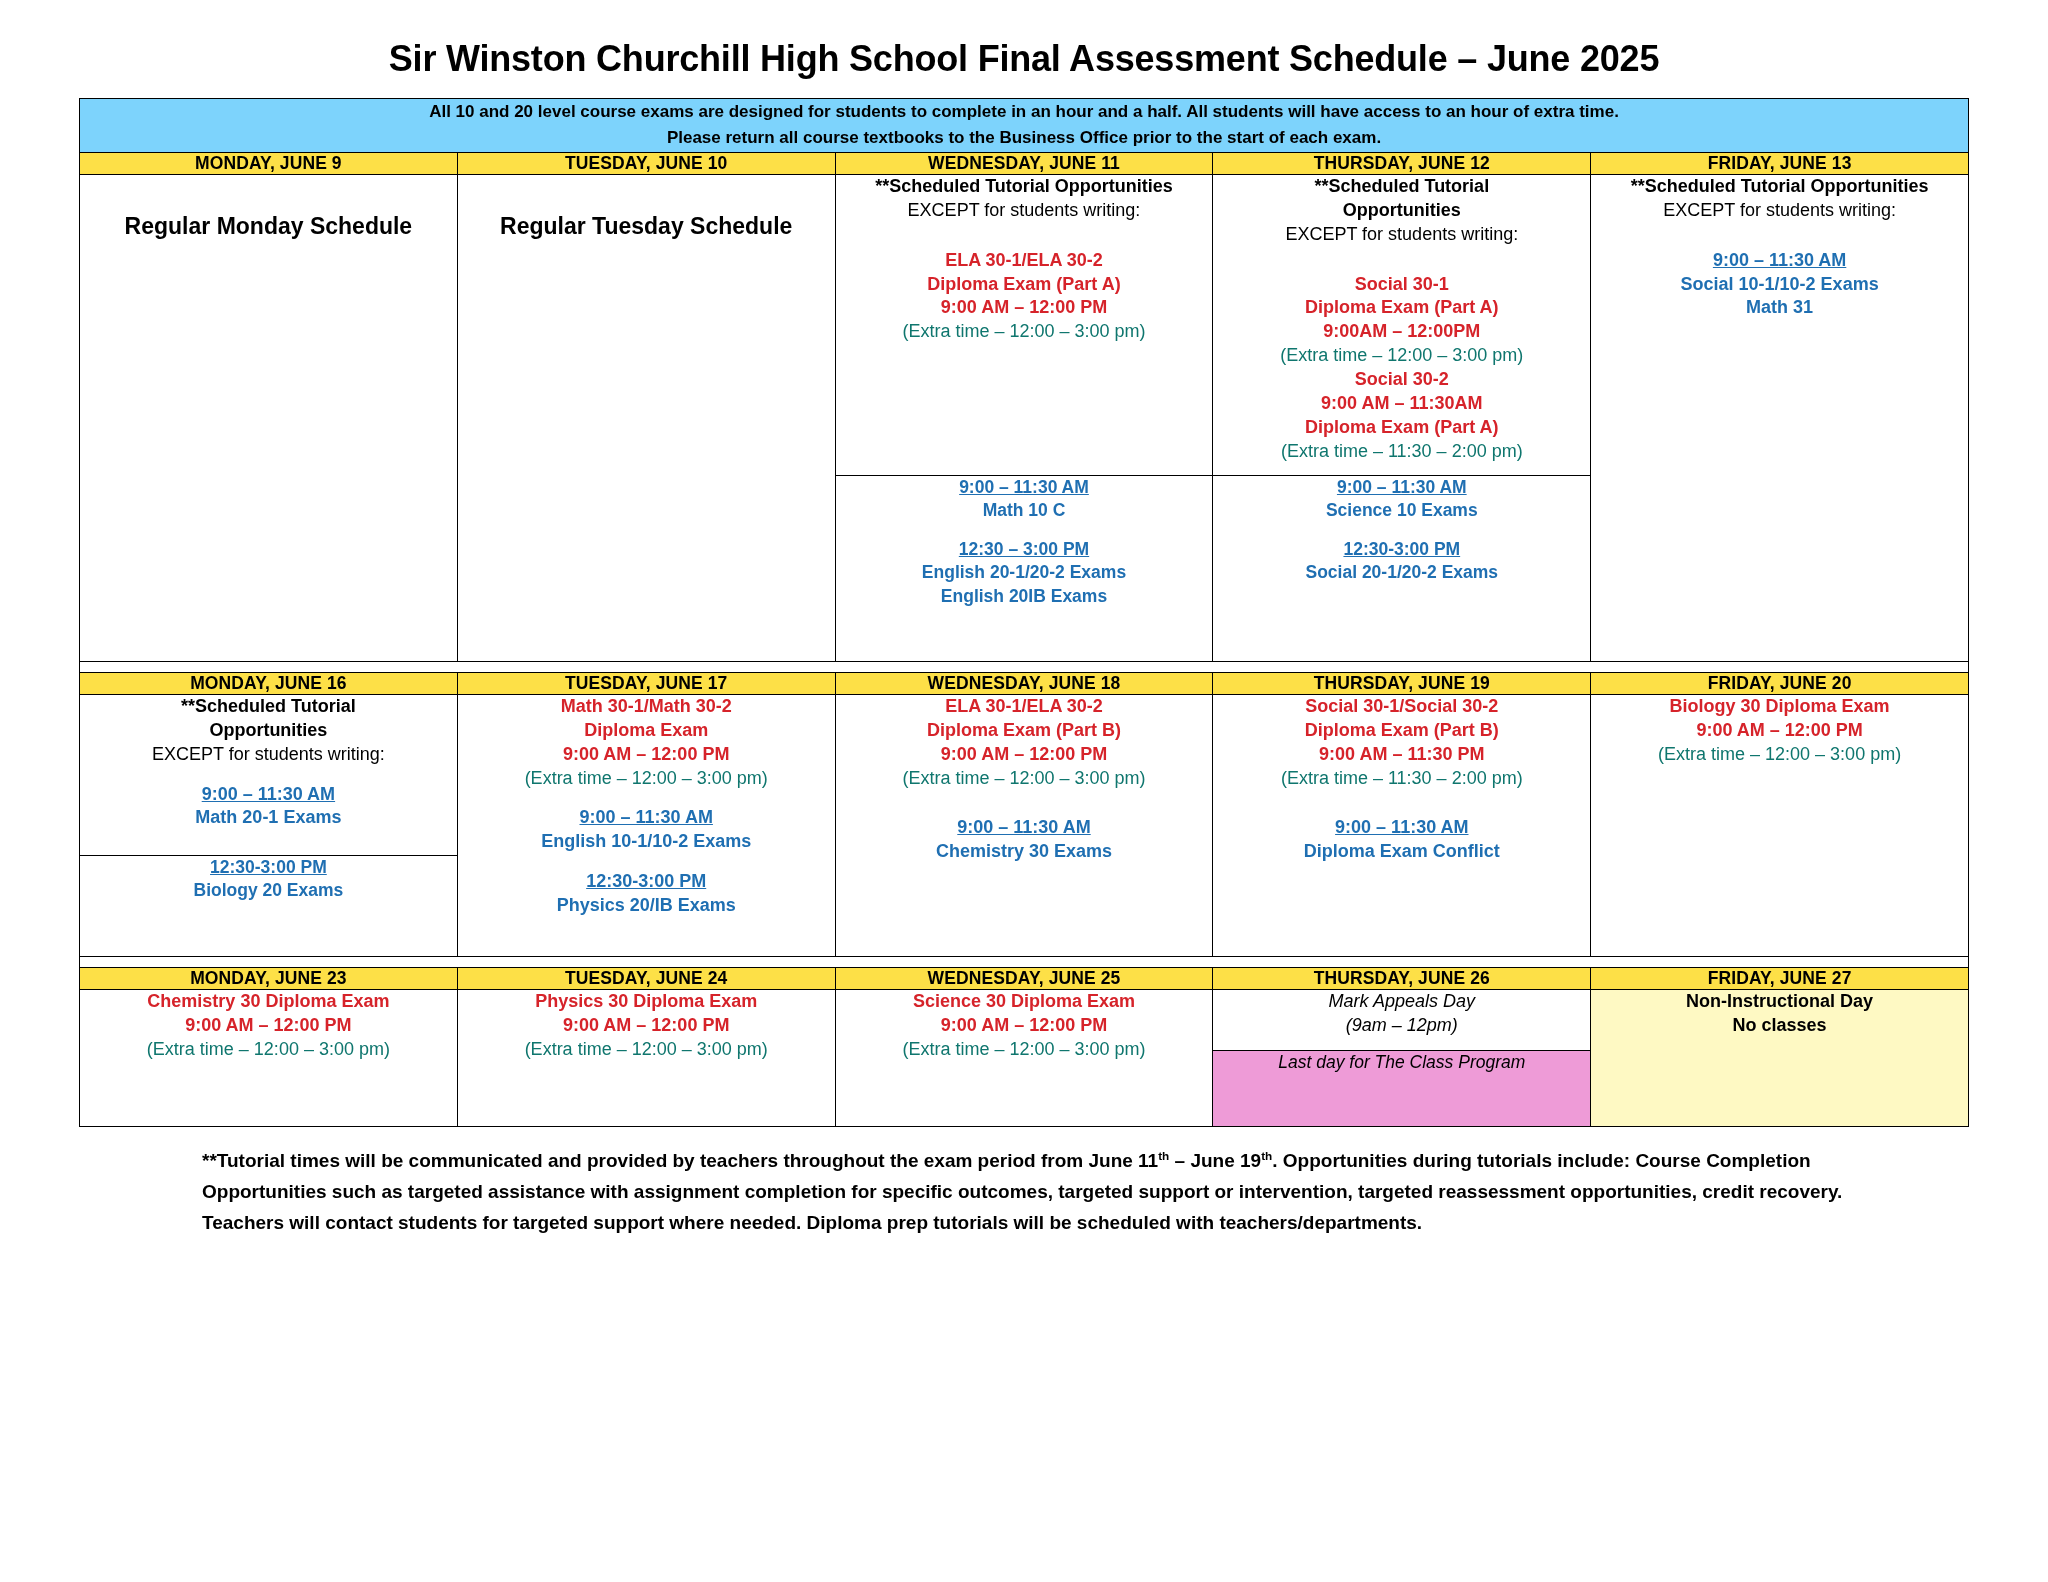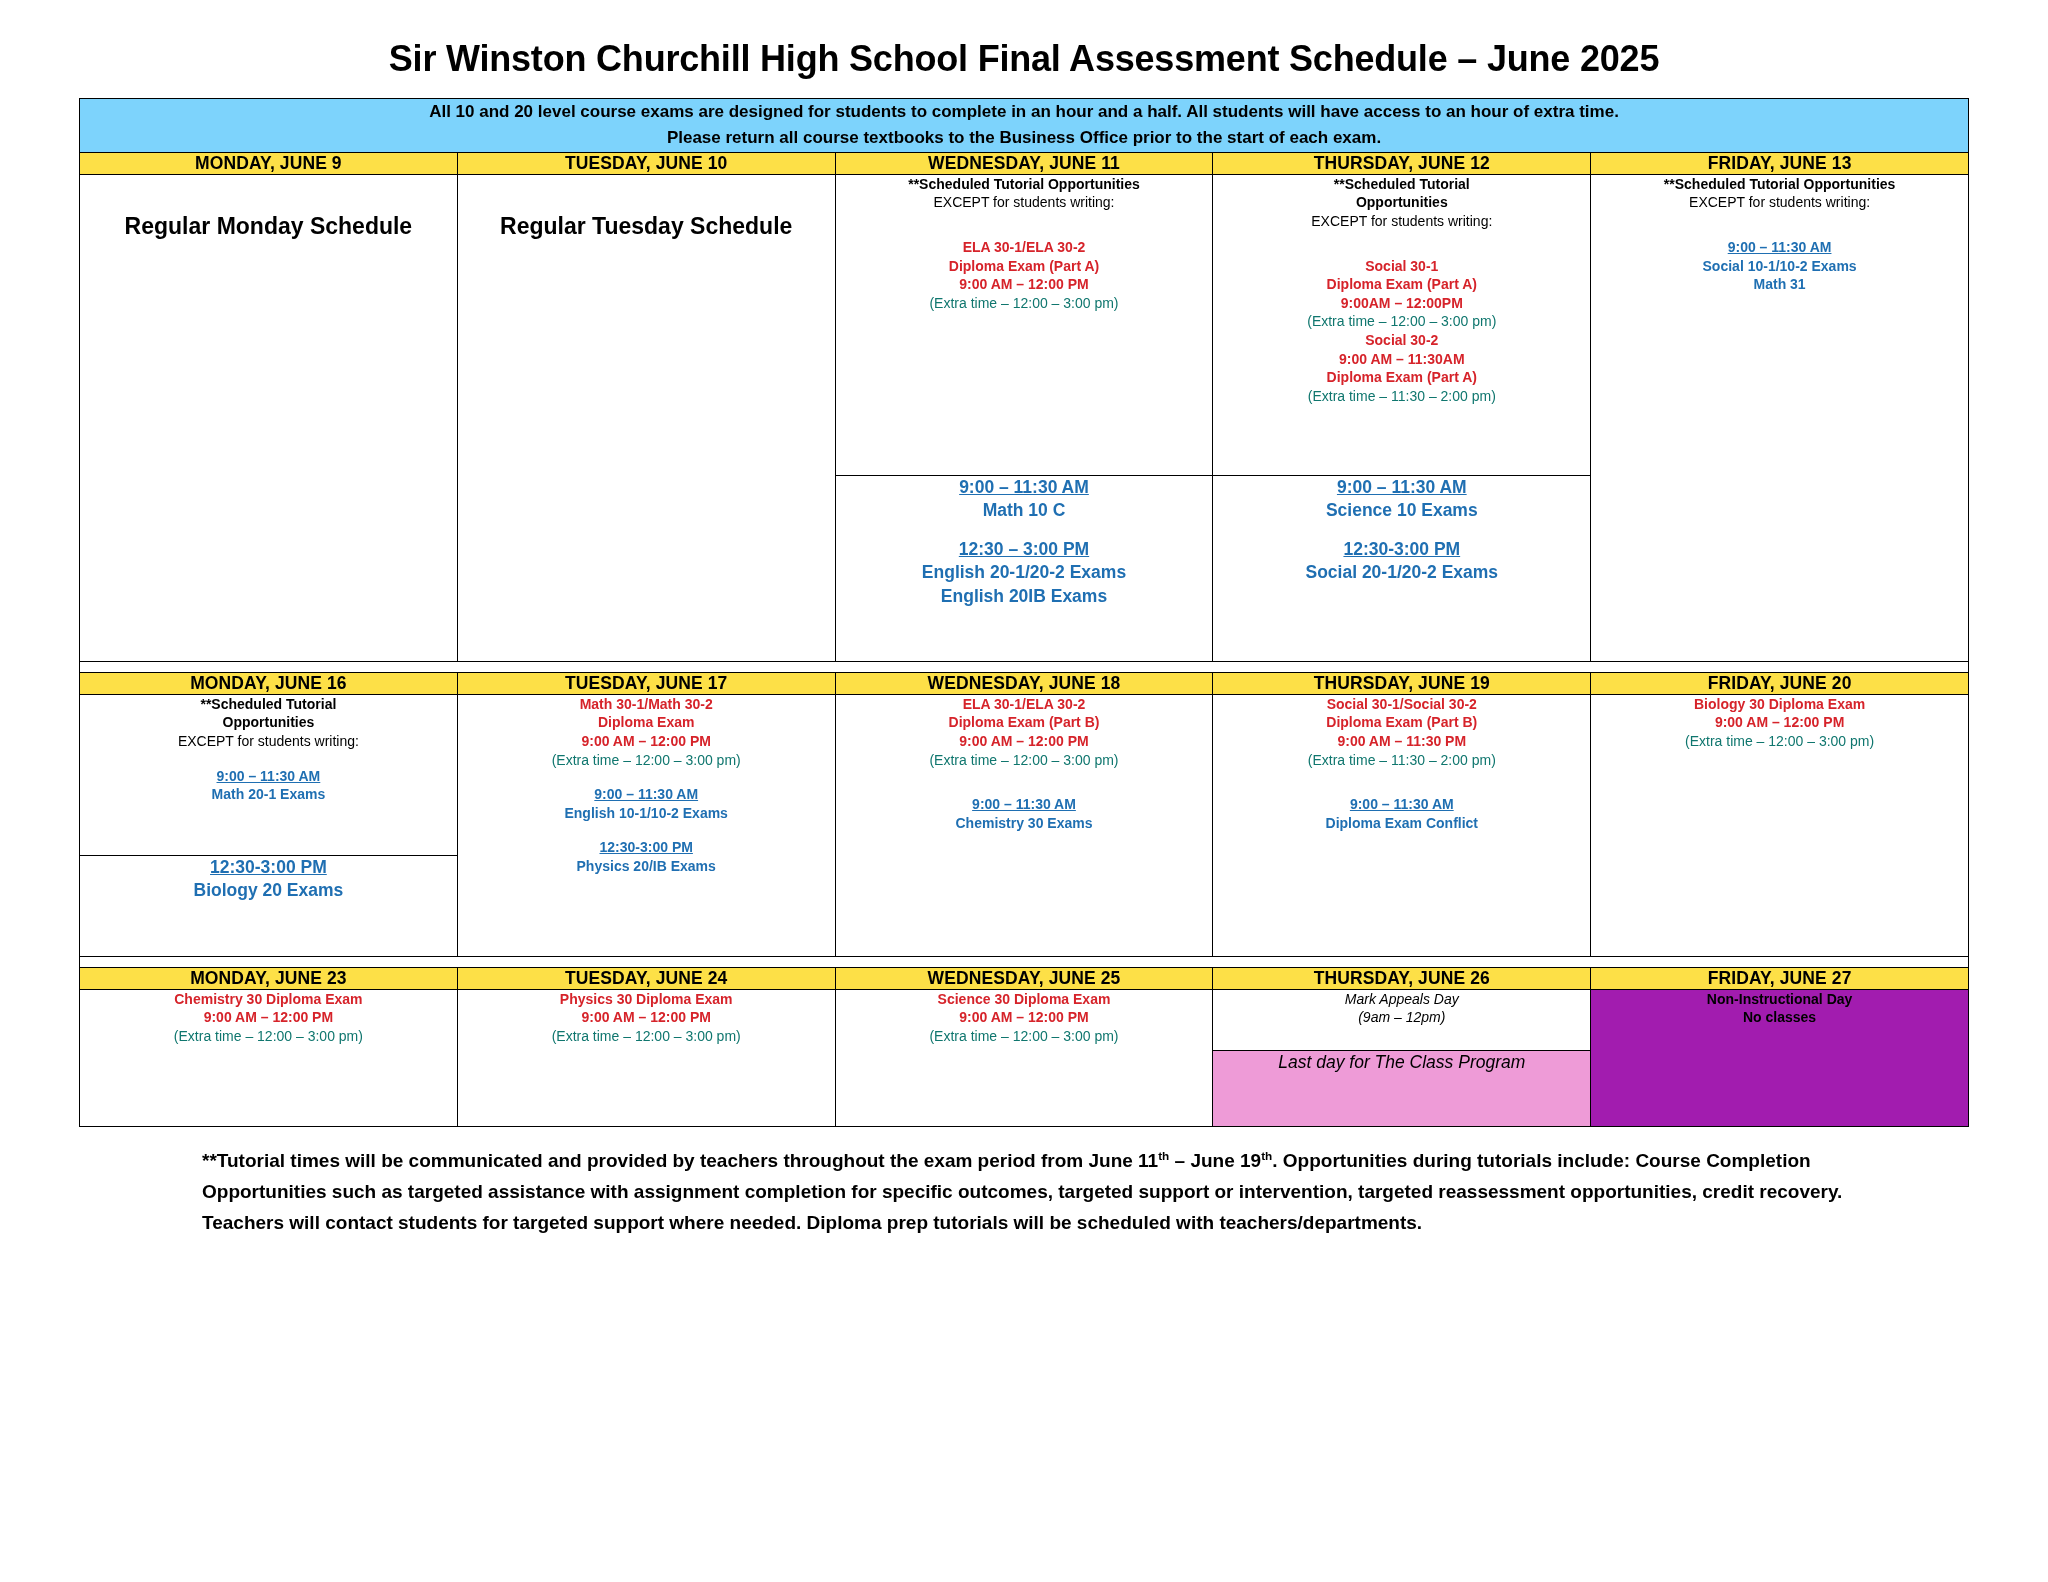--- a/index.html
+++ b/index.html
@@ -55,41 +55,41 @@
     text-align: center;
     font-weight: bold;
     font-size: 17.5px;
     padding: 7px 2px 7px 2px;
     letter-spacing: 0.1px;
     vertical-align: middle !important;
   }
   .cell {
     padding: 10px 8px 12px 8px;
     text-align: center;
-    font-size: 14px;
+    font-size: 18px;
     line-height: 1.33;
   }
 
   .big-center {
     font-size: 23px;
     font-weight: bold;
     padding-top: 38px;
     text-align: center;
   }
   .b      { font-weight: bold; }
   .red    { color: #0f766e; }
   .redb   { color: #D6232A; font-weight: bold; }
   .blue   { color: #1F6FB2; font-weight: bold; }
   .blue-u { color: #1F6FB2; font-weight: bold; text-decoration: underline; }
   .ital   { font-style: italic; }
   .spacer { height: 16px; }
   .spacer-lg { height: 26px; }
 
   .pink { background: #EE9BD7; }
-  .lightblue { background: #a21caf; }
+  .lightblue { background: #fef9c3; }
 
   .subcell {
     padding: 10px 8px 14px 8px;
     text-align: center;
     font-size: 17.5px;
     line-height: 1.33;
   }
   .nopad { padding: 0; }
   .vmid { vertical-align: middle; }
 

